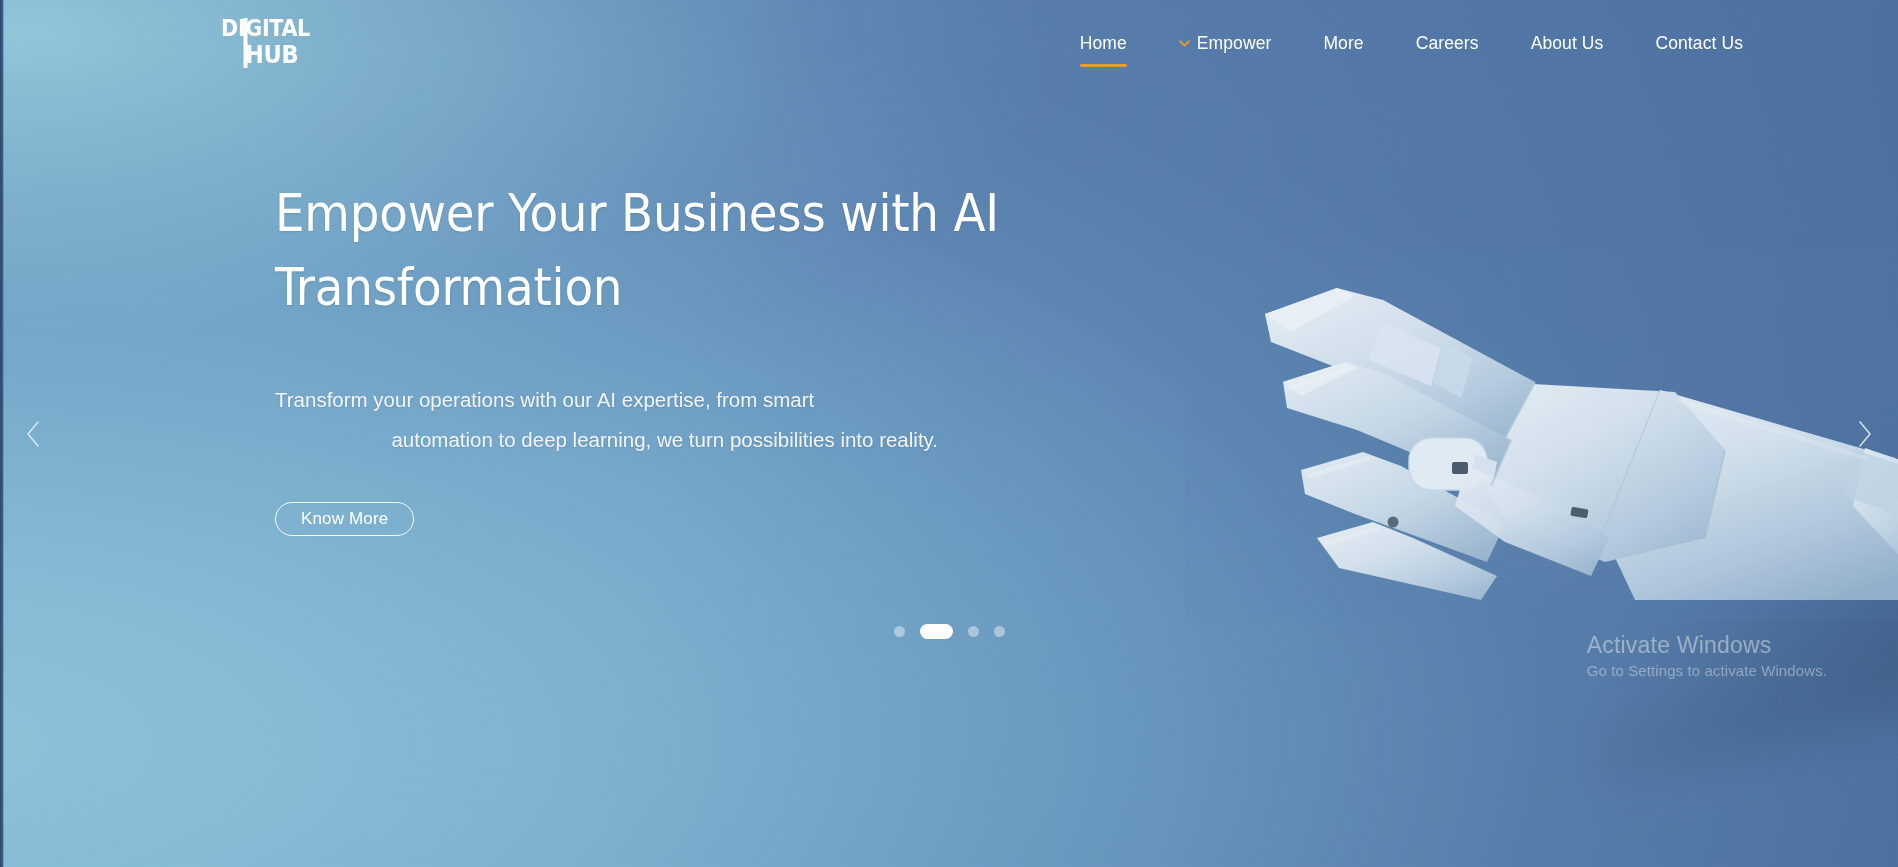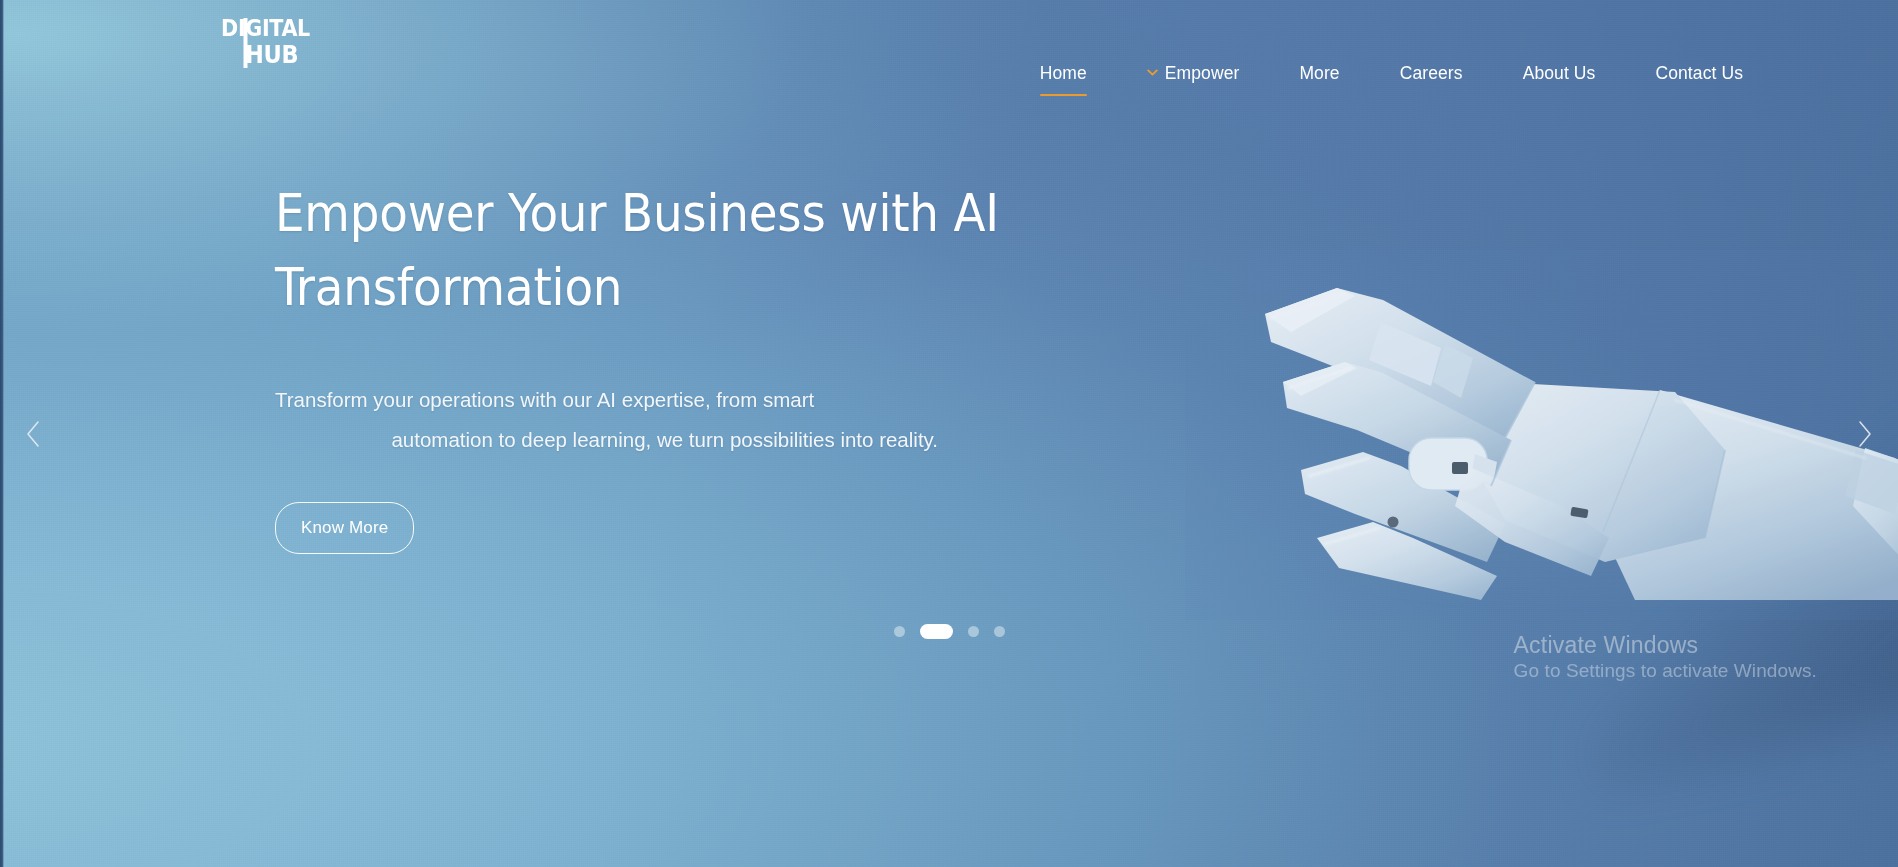--- a/index.html
+++ b/index.html
@@ -79,22 +79,22 @@
   #logo {
     position:absolute; left:221px; top:14px;
     width:120px; height:58px;
     cursor:pointer;
   }
   #logo svg { display:block; }
 
   #nav {
     position:absolute; right:0; top:0;
     height:88px;
-    display:flex; align-items:flex-end;
-    gap:8px;
+    display:flex; align-items:center;
+    gap:0;
     padding-right:155px;
   }
   .nav-item {
     position:relative;
     display:flex; align-items:center;
     gap:7px;
     color:#FFFFFF;
     font-size:17.5px;
     line-height:1;
     letter-spacing:.1px;
@@ -149,21 +149,21 @@
     font-weight:400;
     text-shadow:0 1px 2px rgba(30,60,95,.14);
   }
   #hero-sub span { display:block; }
   #hero-sub span:last-child { text-align:right; }
 
   #know-more {
     margin-top:42px;
     display:inline-flex;
     align-items:center; justify-content:center;
-    height:52px;
+    height:34px;
     padding:8px 25px;
     border:1.4px solid rgba(255,255,255,.92);
     border-radius:24px;
     background:transparent;
     color:#FFFFFF;
     font-family:"Liberation Sans", sans-serif;
     font-size:17px;
     letter-spacing:.15px;
     cursor:pointer;
   }
@@ -198,35 +198,35 @@
   }
   .dot.active {
     width:33px; height:15px;
     border-radius:9px;
     background:#FFFFFF;
   }
 
   
   #watermark {
     position:absolute;
-    right:81px; bottom:185px;
+    right:71px; bottom:185px;
     text-align:left;
     z-index:8;
     user-select:none;
   }
   #wm-title {
     color:rgba(226,232,238,.50);
     font-size:23px;
     line-height:30px;
     font-weight:400;
     letter-spacing:.2px;
   }
   #wm-sub {
     color:rgba(222,229,237,.46);
-    font-size:19px;
+    font-size:15px;
     line-height:22px;
     letter-spacing:.1px;
   }
 </style>
 </head>
 <body>
 
 <div id="hero">
 
   <div id="bg-base"></div>

